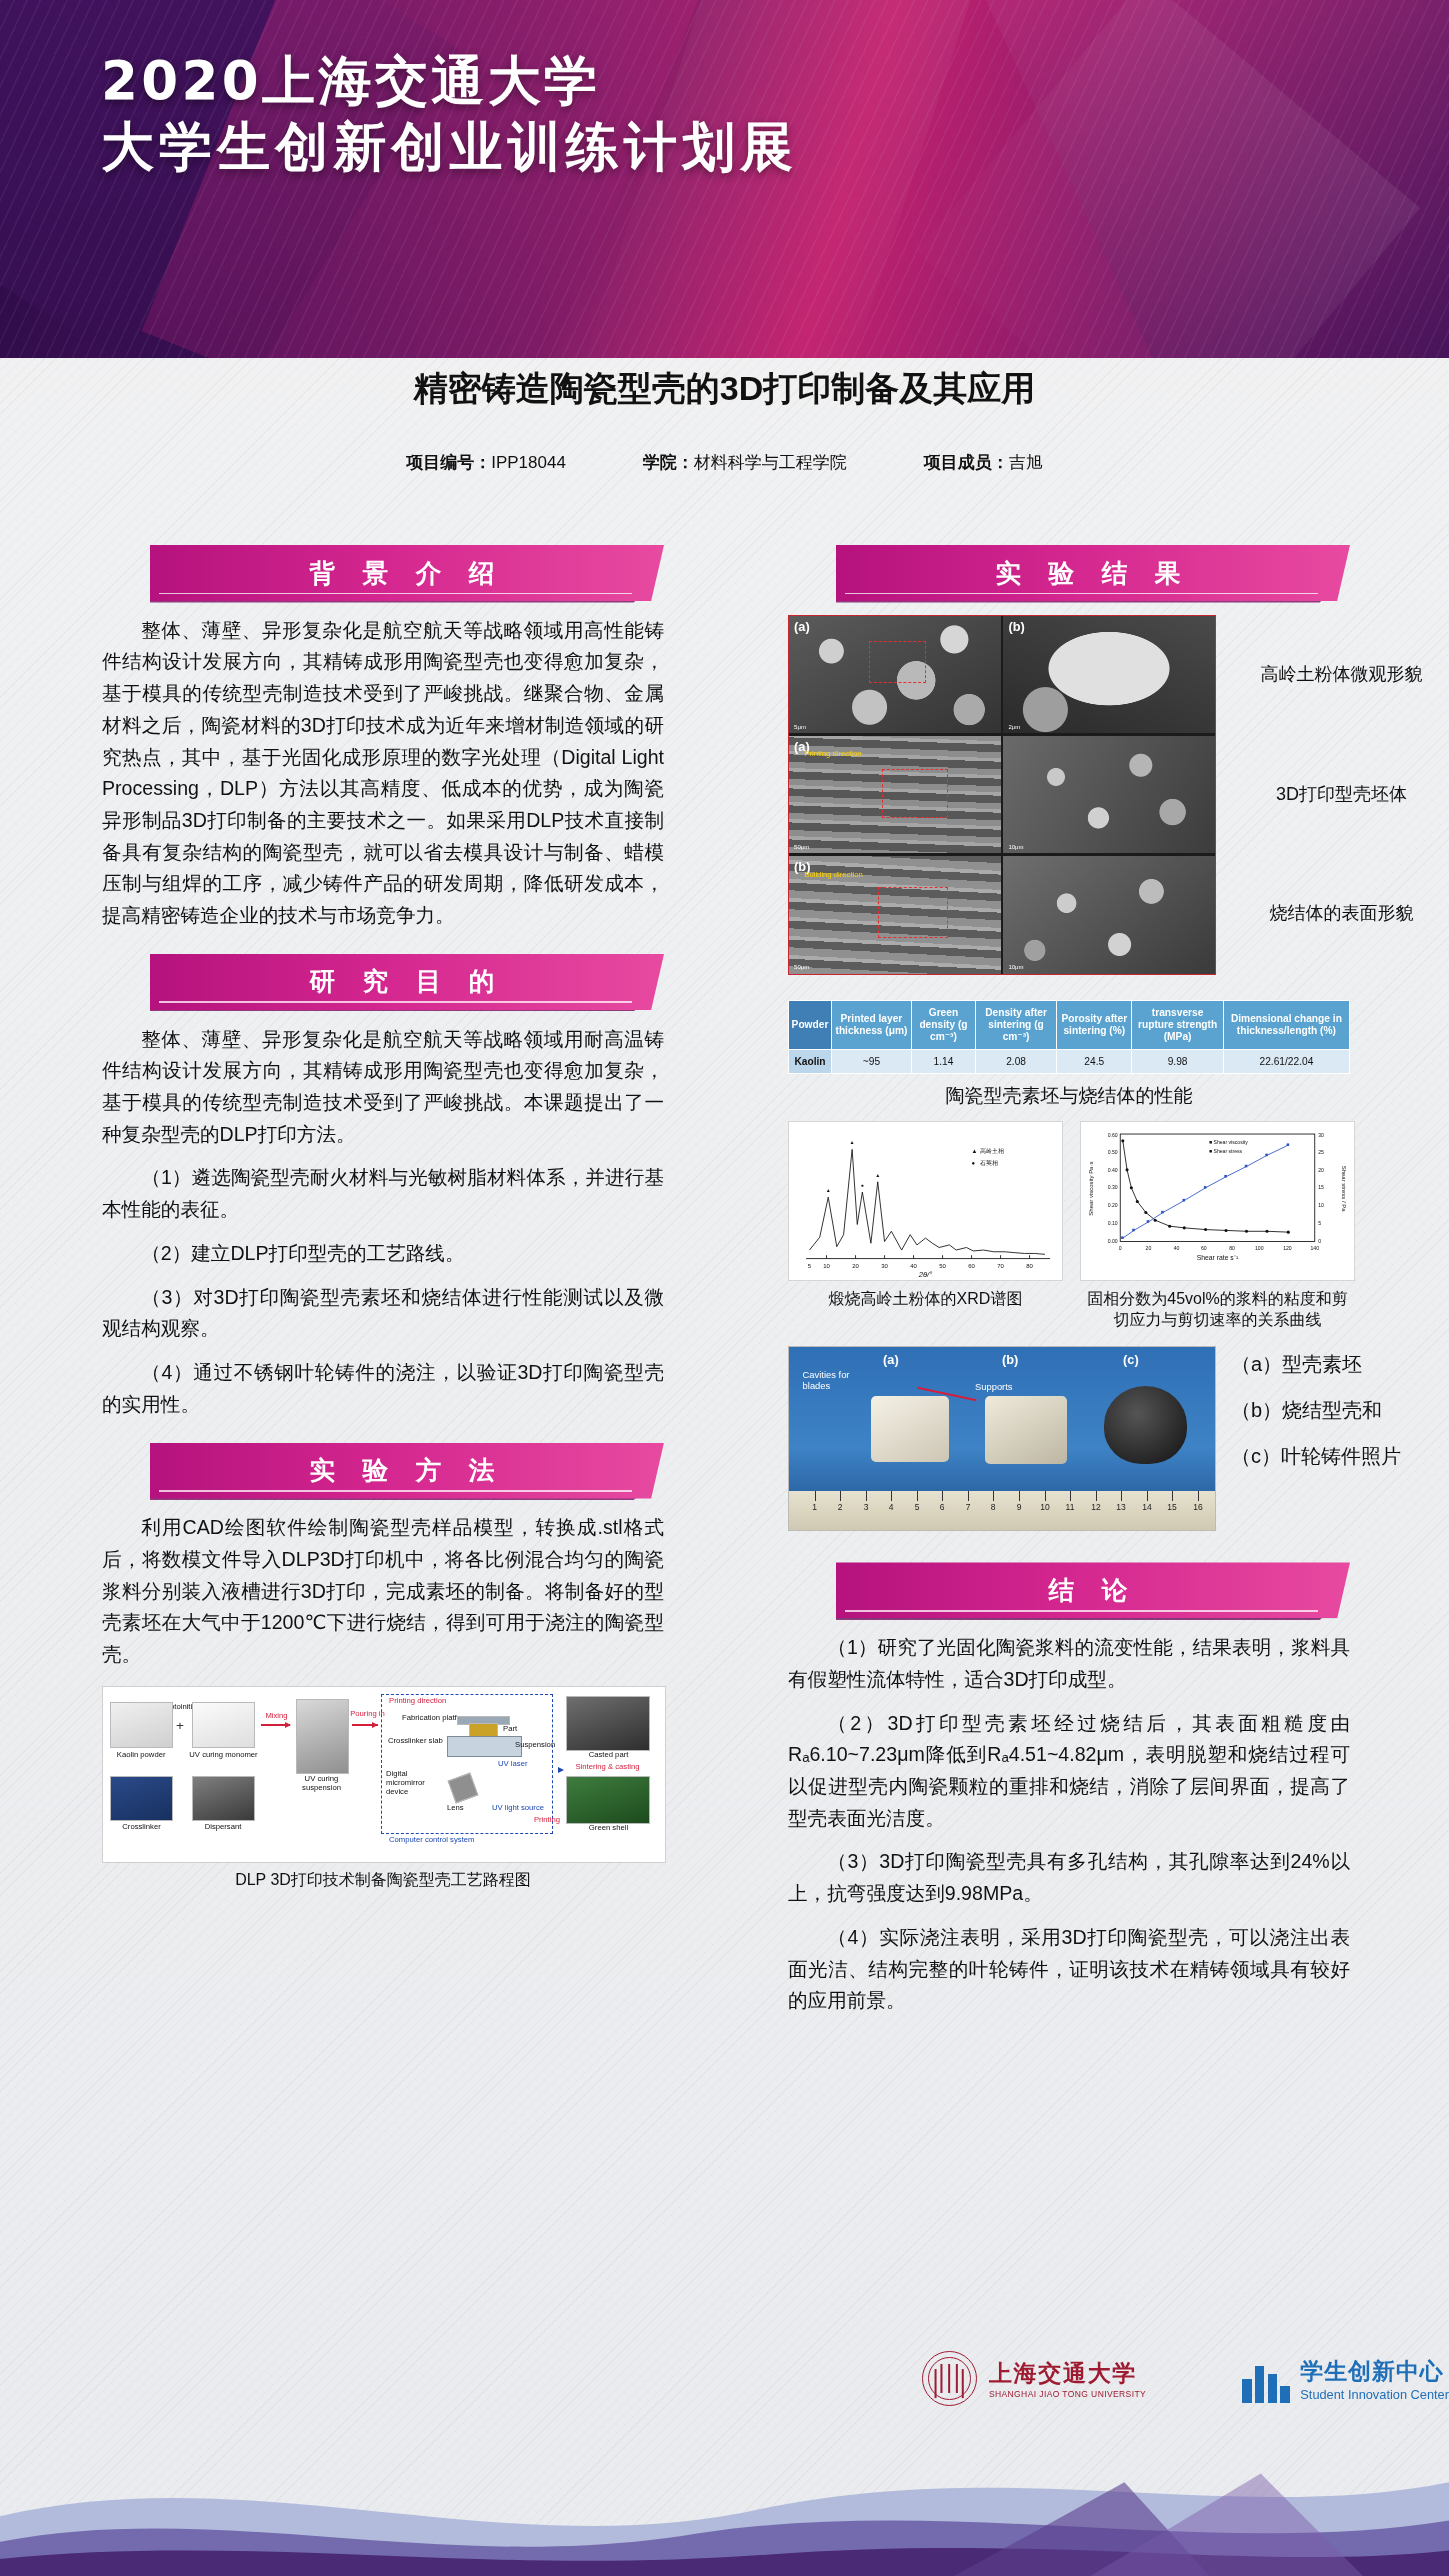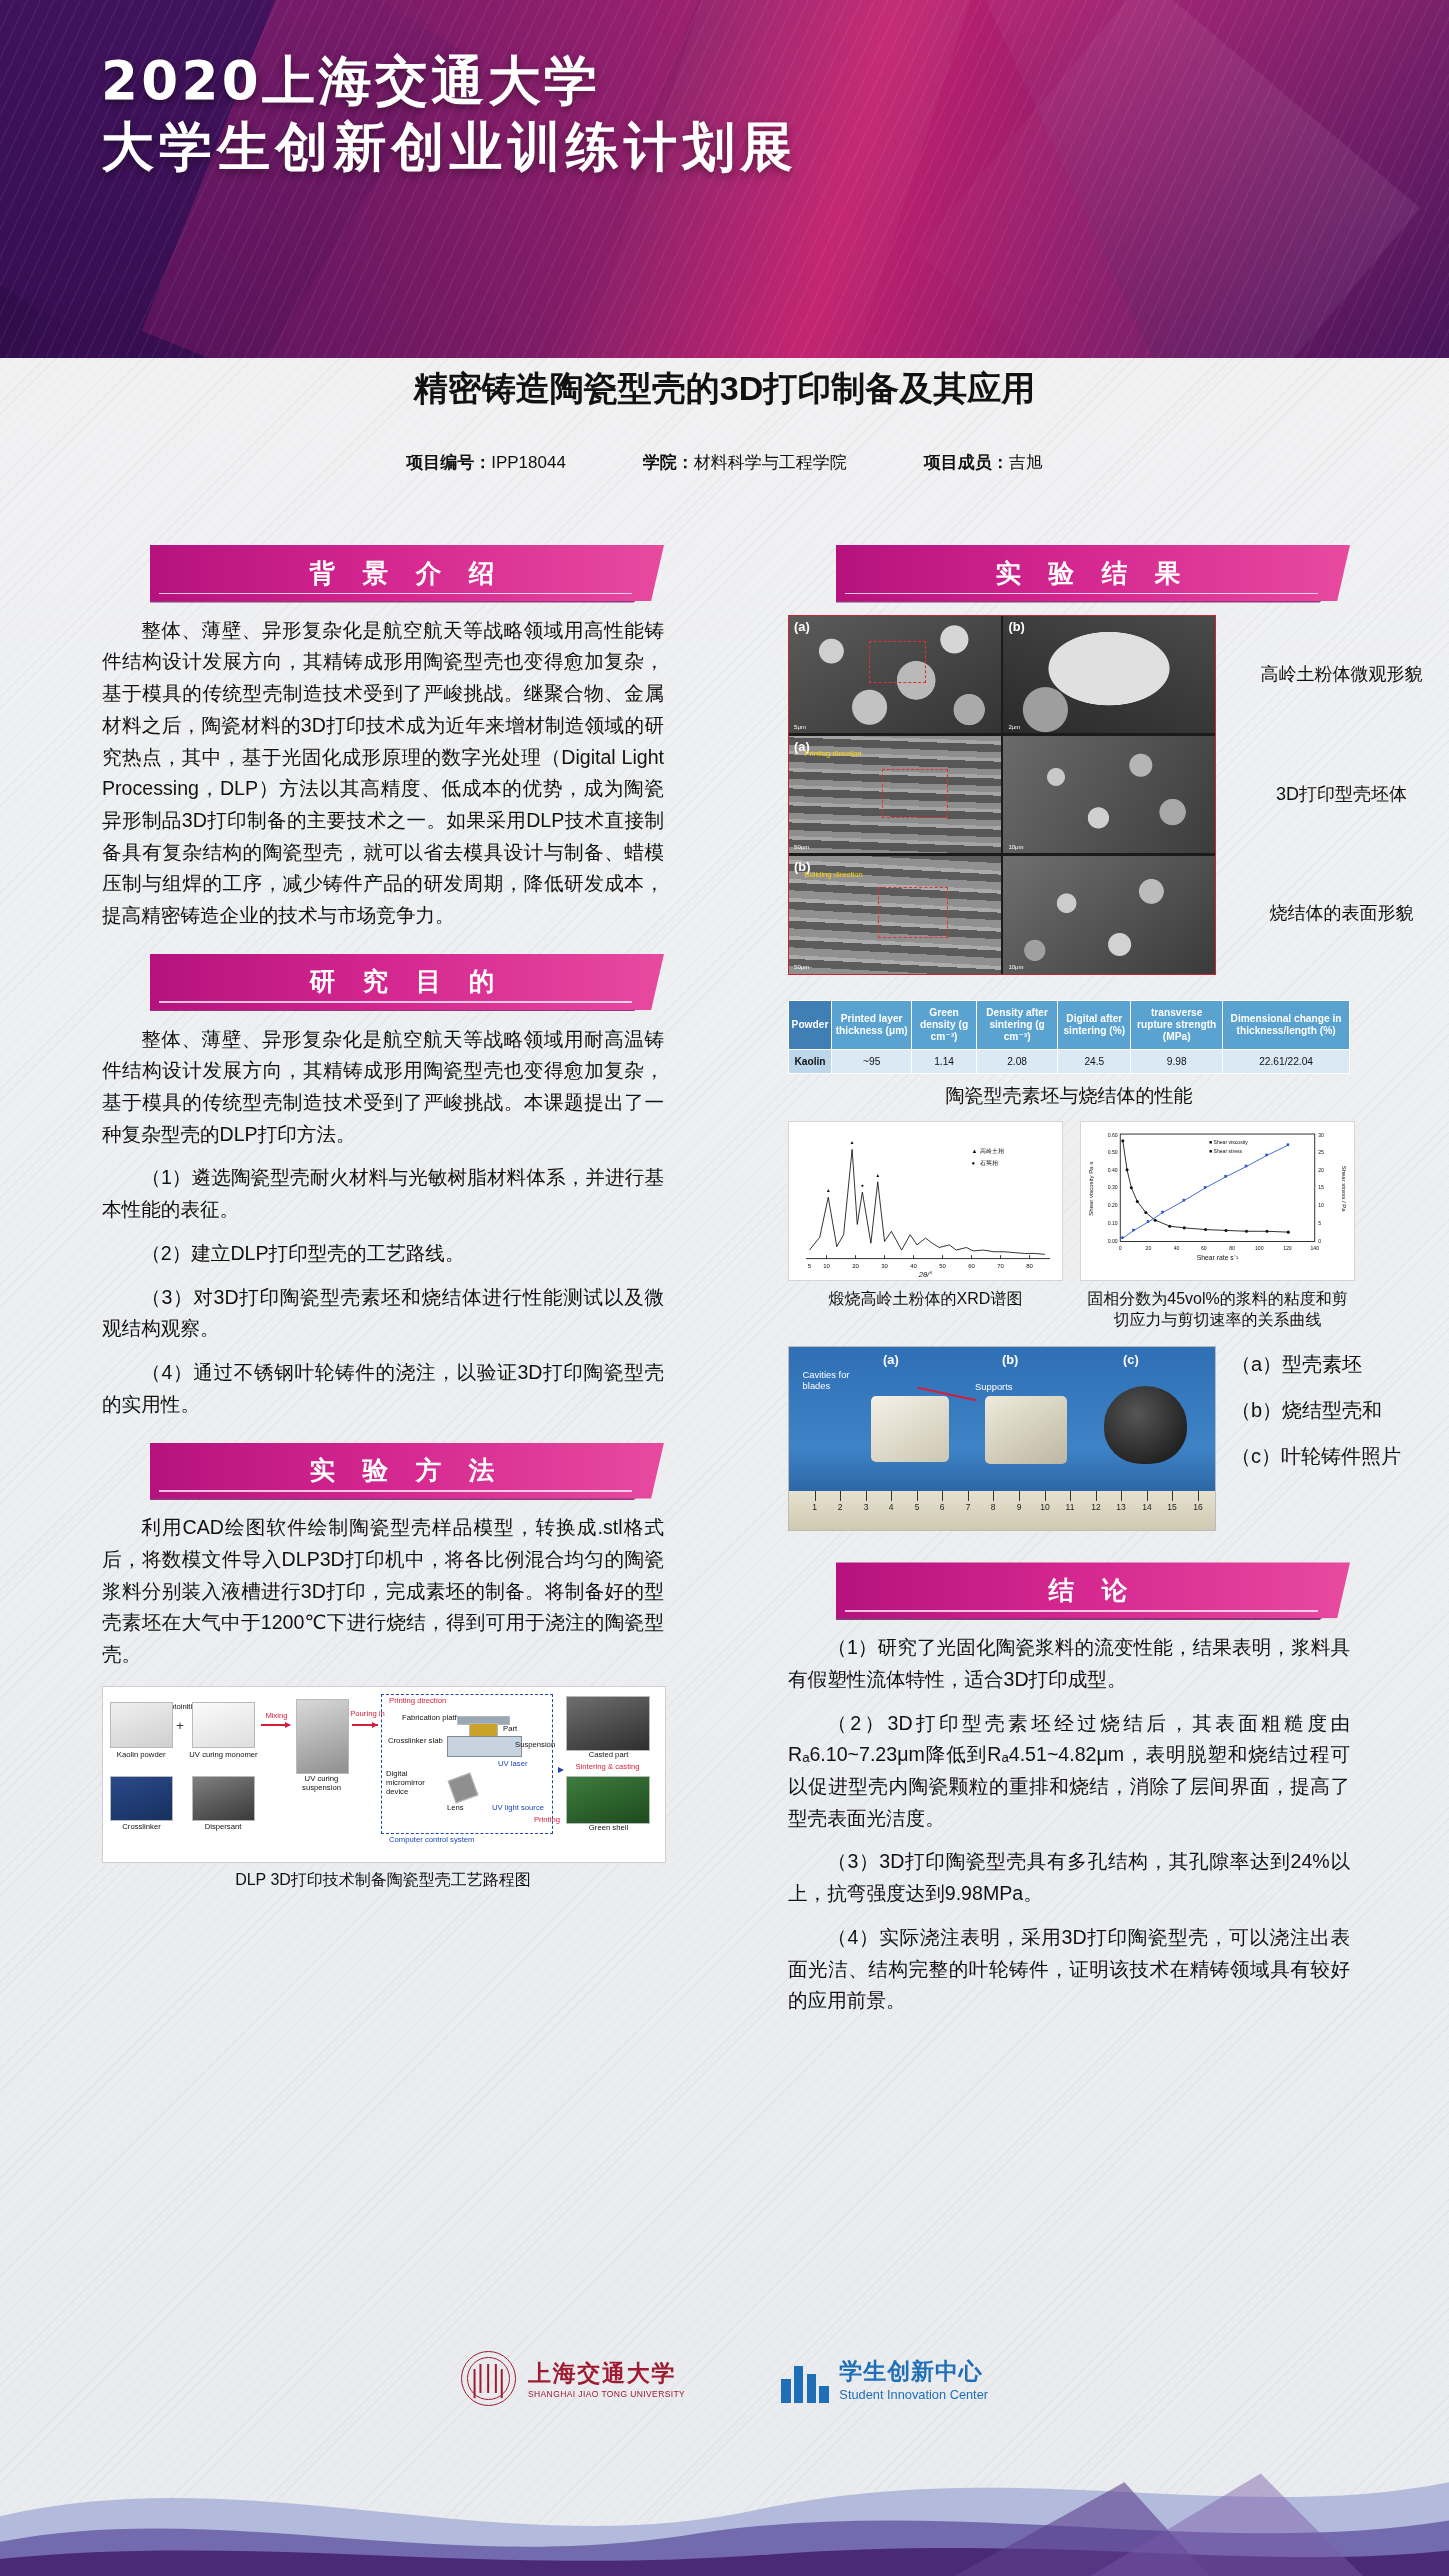--- a/index.html
+++ b/index.html
@@ -177,21 +177,21 @@
   .ruler .tick{position:absolute;top:0;width:0.9px;height:10.2px;background:#333;}
   .ruler .num{position:absolute;top:11px;font-size:8.5px;color:#222;transform:translateX(-50%);}
   .ph-lab{position:absolute;color:#fff;font-size:12.8px;font-weight:bold;}
   .ph-sub{position:absolute;color:#fff;font-size:9.4px;}
   .ph-caps{position:absolute;left:443px;top:5.1px;width:213px;}
   .ph-caps div{font-size:20px;color:#111;margin-bottom:19px;}
 
   
   .logos{
     position:absolute;left:0;top:2351px;width:1449px;
-    display:flex;justify-content:center;align-items:center;gap:96px;
+    display:flex;justify-content:flex-end;align-items:center;gap:96px;
   }
   .logo-sjtu{display:flex;align-items:center;gap:12px;}
   .sjtu-seal{
     width:53px;height:53px;border-radius:50%;border:1.7px solid #9e1b32;position:relative;
   }
   .sjtu-seal:before{
     content:"";position:absolute;inset:5.1px;border:0.9px solid #9e1b32;border-radius:50%;
   }
   .sjtu-seal:after{
     content:"";position:absolute;left:50%;top:12px;width:1.7px;height:29px;background:#9e1b32;transform:translateX(-50%);
@@ -356,21 +356,21 @@
       </div>
     </div>
 
     <table class="res">
       <thead>
         <tr>
           <th>Powder</th>
           <th>Printed layer thickness (μm)</th>
           <th>Green density (g cm⁻³)</th>
           <th>Density after sintering (g cm⁻³)</th>
-          <th>Digital after sintering (%)</th>
+          <th>Porosity after sintering (%)</th>
           <th>transverse rupture strength (MPa)</th>
           <th>Dimensional change in thickness/length (%)</th>
         </tr>
       </thead>
       <tbody>
         <tr>
           <td>Kaolin</td>
           <td>~95</td>
           <td>1.14</td>
           <td>2.08</td>

